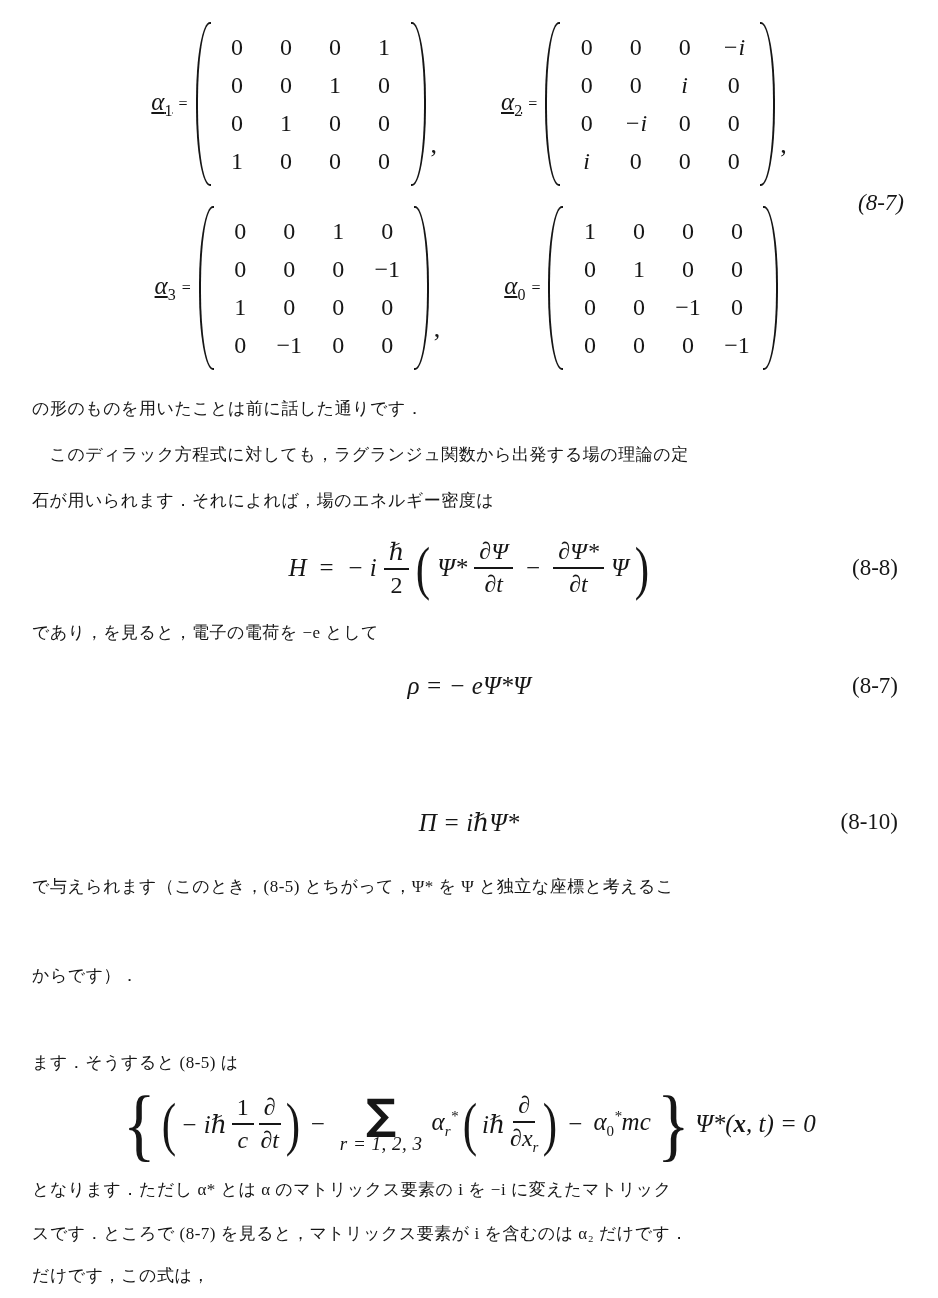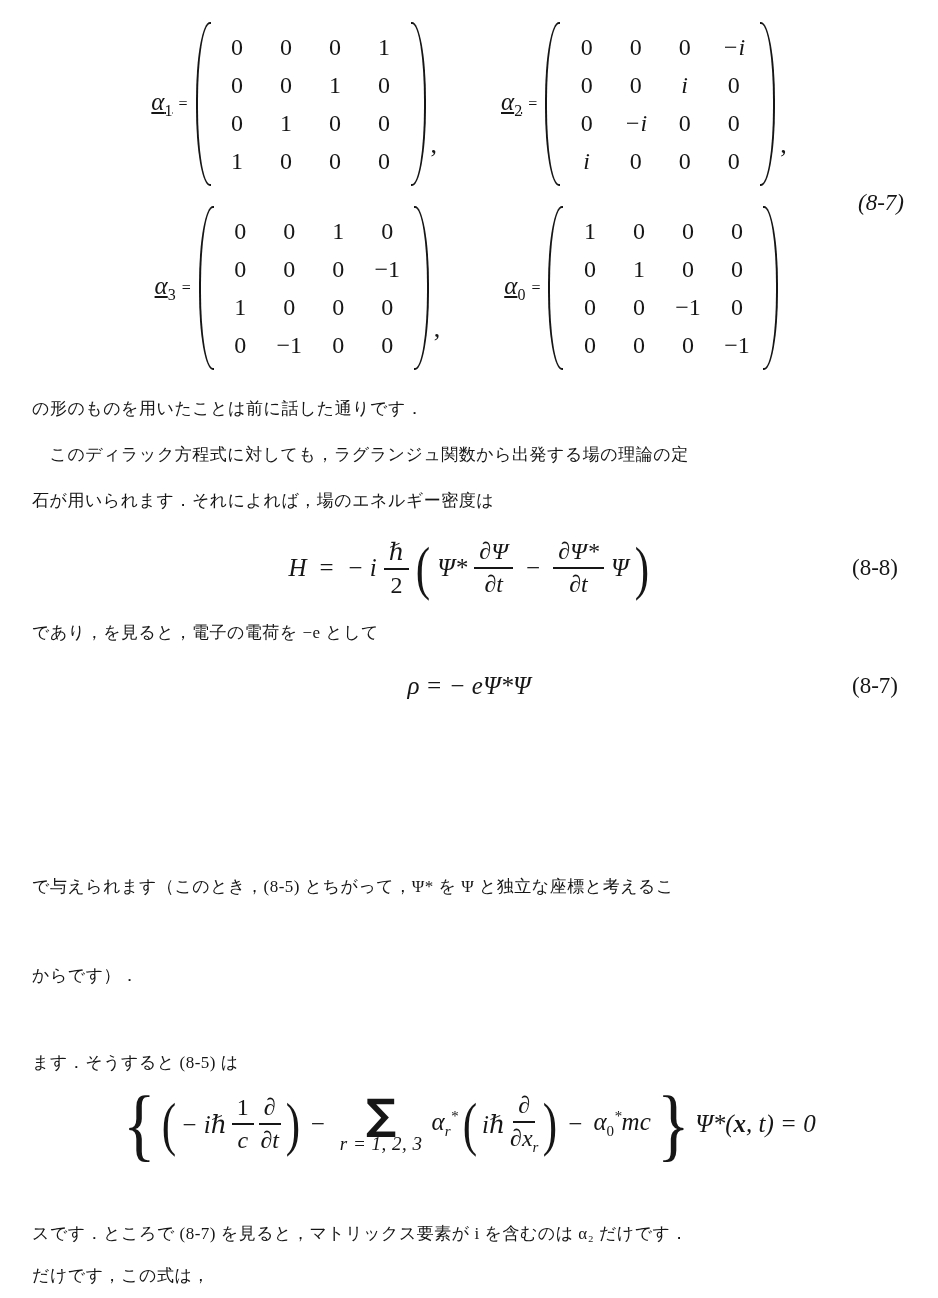--- a/index.html
+++ b/index.html
@@ -234,20 +234,24 @@
   </section>
 
   <div class="txt" style="top:618px">であり，を見ると，電子の電荷を −e として</div>
 
   <section class="eq-block" style="top:664px;height:44px">
     <span class="mi">ρ = − eΨ*Ψ</span>
     <span class="eq-num">(8-7)</span>
   </section>
 
 
+  <section class="eq-block" style="top:800px;height:44px">
+    <span class="mi">Π = iℏΨ*</span>
+    <span class="eq-num">(8-10)</span>
+  </section>
 
   <div class="txt" style="top:872px">で与えられます（このとき，(8-5) とちがって，Ψ* を Ψ と独立な座標と考えるこ</div>
   <div class="txt" style="top:961px">からです）．</div>
   <div class="txt" style="top:1048px">ます．そうすると (8-5) は</div>
 
   <section class="eq-block" style="top:1084px;height:80px;gap:5px">
     <span class="brace">{</span>
     <span class="bigp">(</span>
     <span class="mi">− iℏ</span>
     <span class="frac">
@@ -271,16 +275,17 @@
         <span class="num mi">∂</span>
         <span class="den mi"><span>∂x</span><sub>r</sub></span>
       </span>
     <span class="bigp">)</span>
     <span class="rel">−</span>
     <span class="mi"><span>α</span><sub style="font-style:normal">0</sub><sup>*</sup><span>mc</span></span>
     <span class="brace">}</span>
     <span class="mi"><span>Ψ*(</span><b>x</b><span>, t) = 0</span></span>
   </section>
 
+  <div class="txt" style="top:1175px">となります．ただし α* とは α のマトリックス要素の i を −i に変えたマトリック</div>
   <div class="txt" style="top:1219px">スです．ところで (8-7) を見ると，マトリックス要素が i を含むのは α₂ だけです．</div>
   <div class="txt" style="top:1261px">だけです，この式は，</div>
 
 </div>
 
 </body></html>

